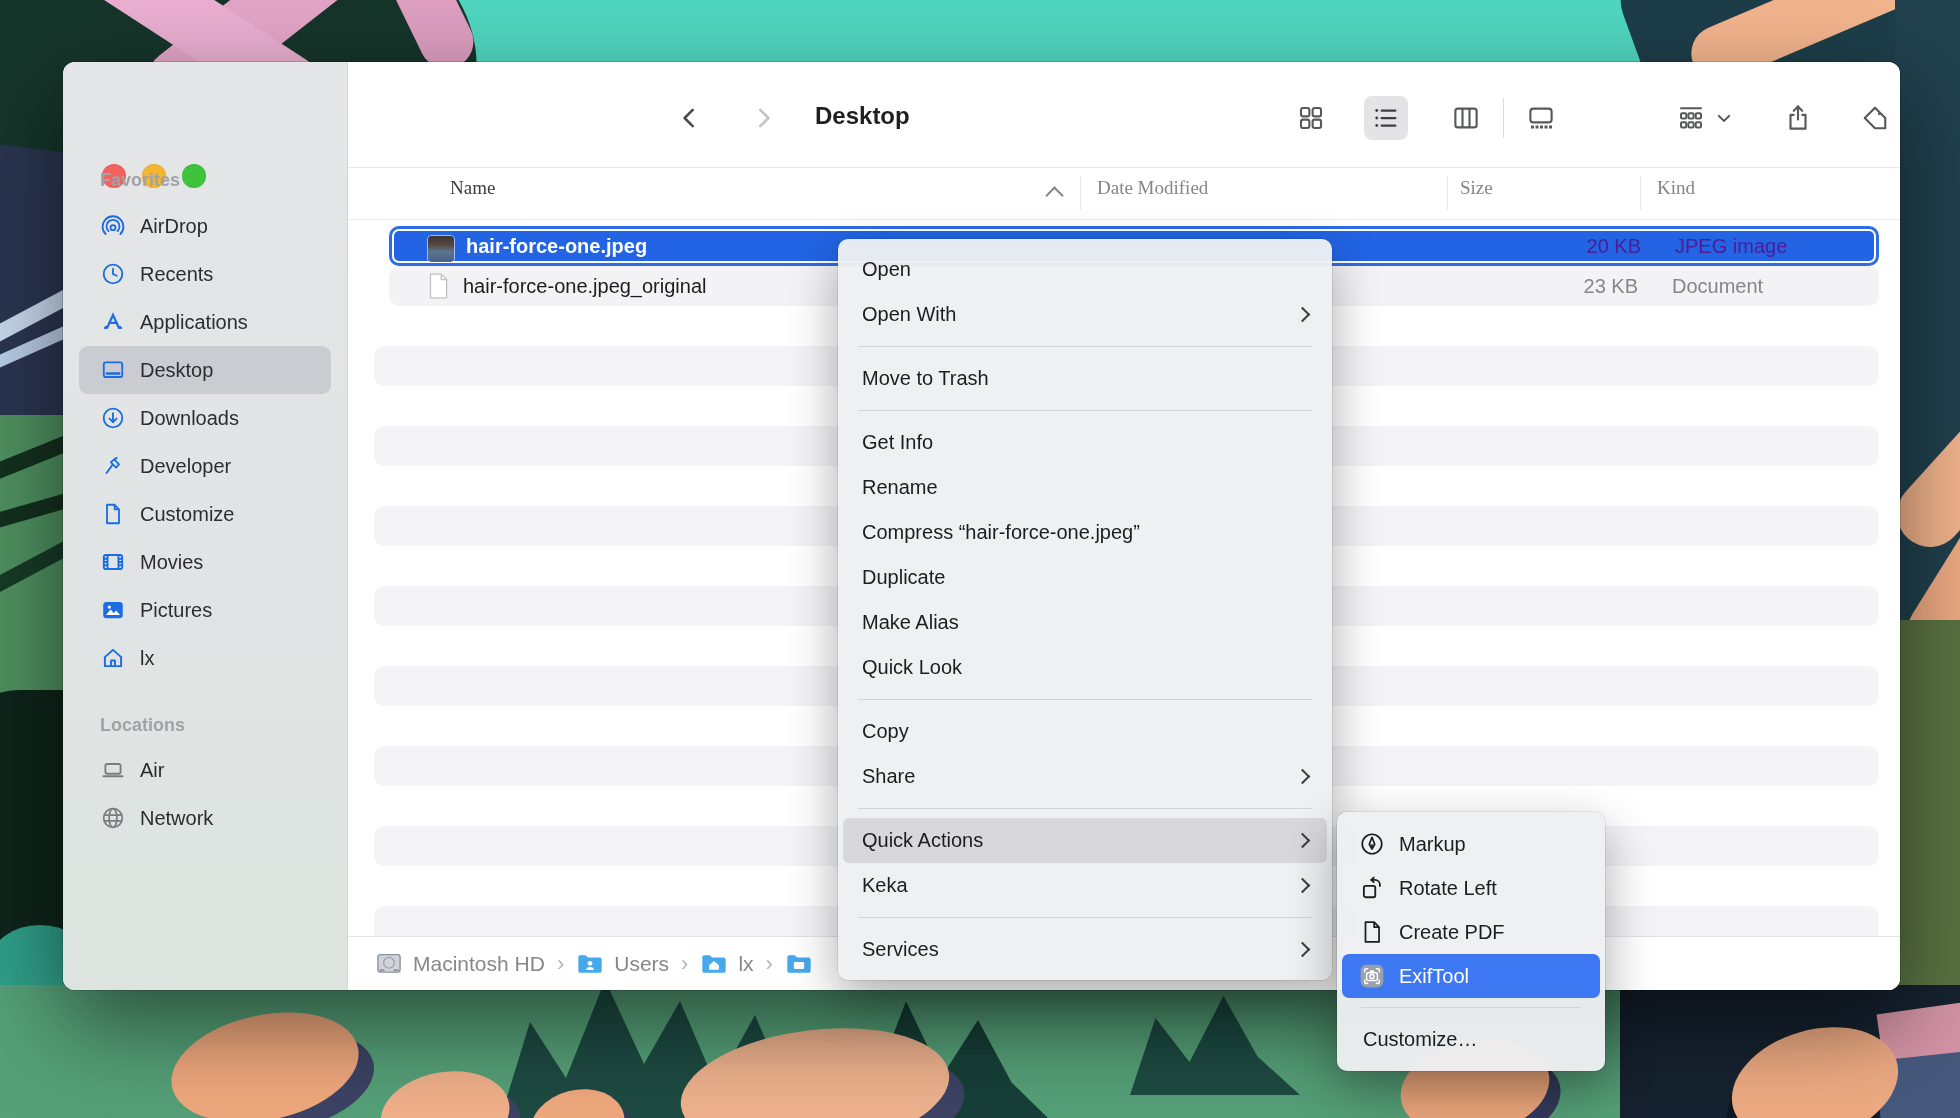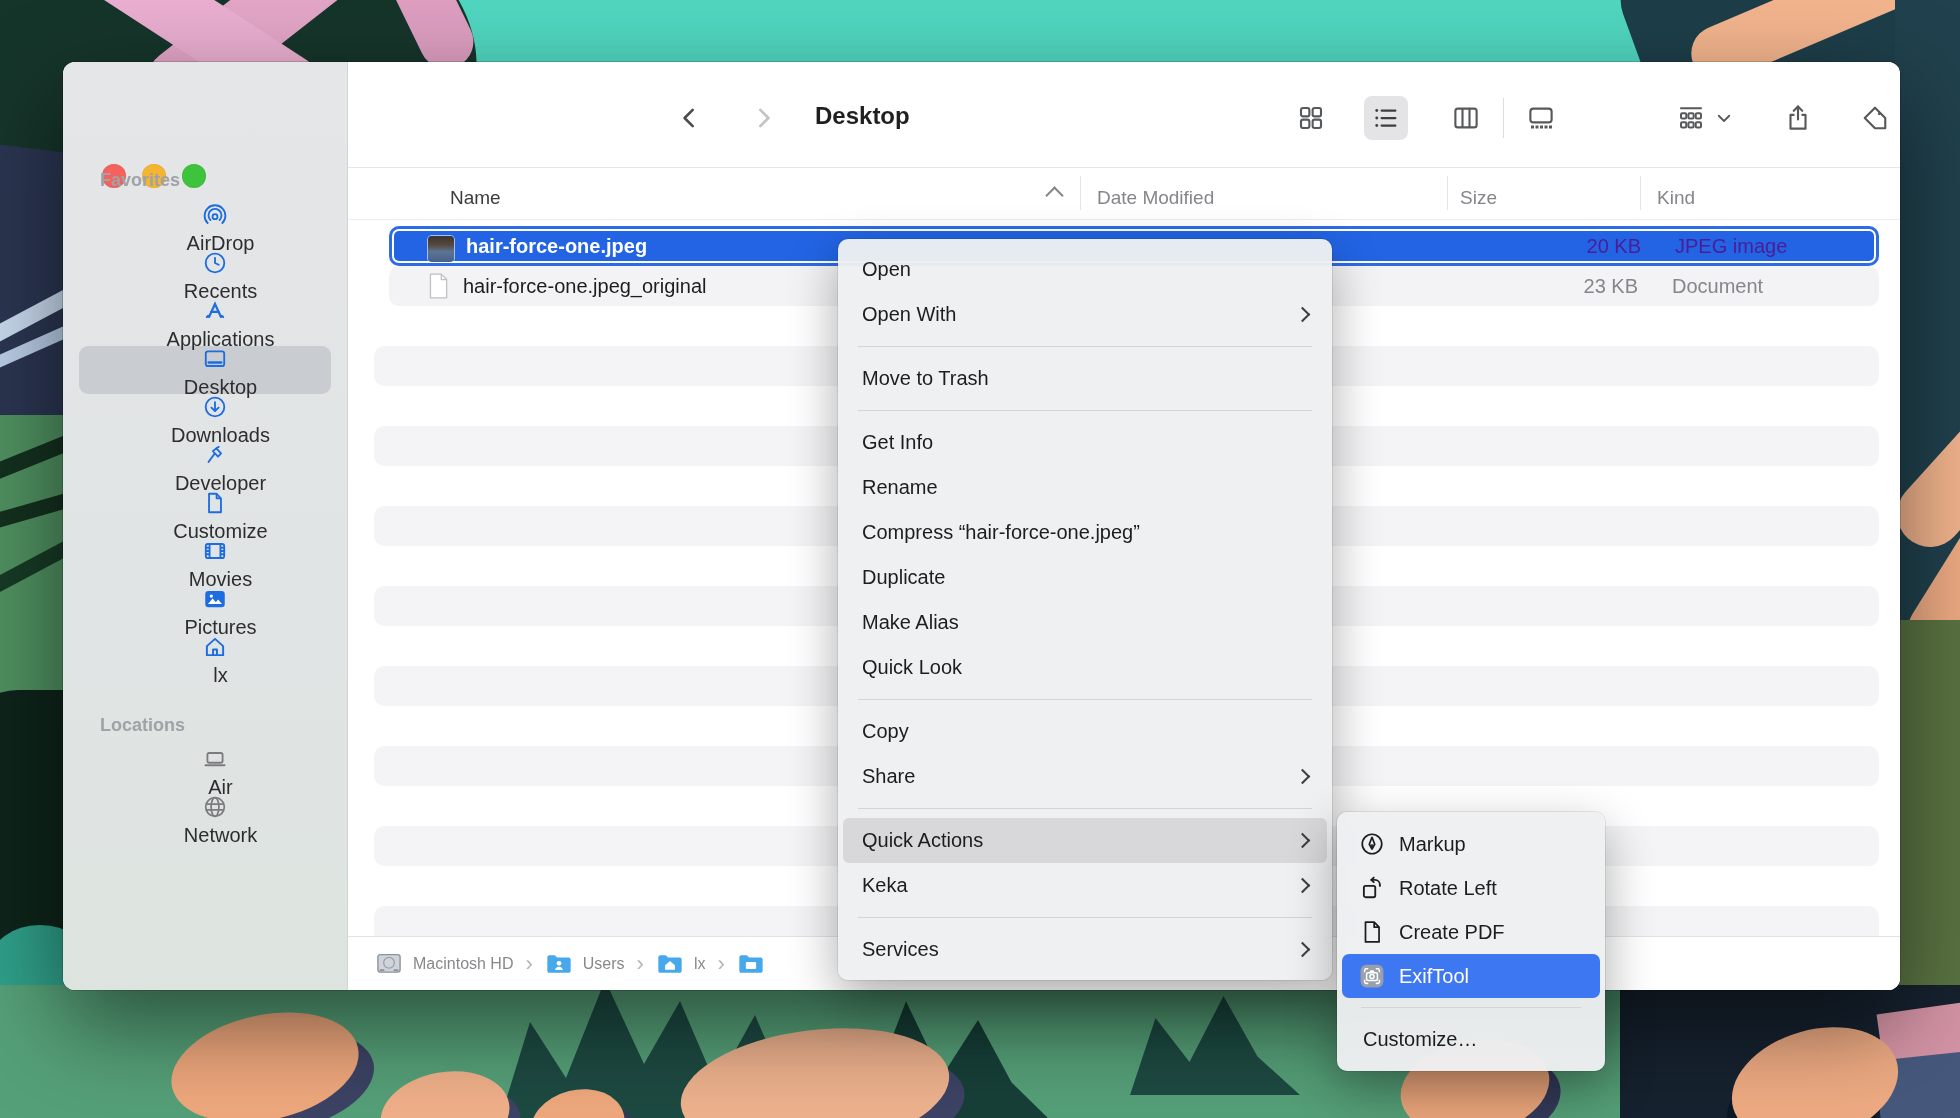--- a/index.html
+++ b/index.html
@@ -20,54 +20,54 @@
   }
   .sidebar{
     position:relative;width:285px;flex:0 0 285px;
     background:linear-gradient(180deg,#e4e6e8 0%,#e1e4e5 55%,#dde4df 100%);
     border-right:1px solid #d4d4d6;box-sizing:border-box;
   }
   .lights{position:absolute;top:102px;left:39px;display:flex;gap:16px;}
   .light{width:24px;height:24px;border-radius:50%;box-shadow:inset 0 0 1px rgba(0,0,0,.25);}
   .sec-head{position:absolute;left:37px;font-size:18px;font-weight:bold;color:#9fa2a7;}
   .side-list{position:absolute;left:16px;right:16px;}
-  .side-item{height:48px;display:flex;align-items:center;padding-left:19px;border-radius:9px;box-sizing:border-box;flex-direction:column;}
+  .side-item{height:48px;display:flex;align-items:center;padding-left:19px;border-radius:9px;box-sizing:border-box;}
   .side-item.sel{background:#c9cdd2;}
   .side-ico{width:30px;display:flex;justify-content:center;flex:0 0 30px;}
   .side-lbl{margin-left:12px;font-size:20px;color:#2d2d30;white-space:nowrap;}
   
   .main{position:relative;flex:1;background:#fff;}
   .toolbar{position:absolute;left:0;right:0;top:0;height:105px;border-bottom:1px solid #e6e6e8;}
   .tbtn{position:absolute;top:34px;width:44px;height:44px;display:flex;align-items:center;justify-content:center;border-radius:8px;}
   .tbtn.selbg{background:#e4e4e6;}
   .title{position:absolute;left:467px;top:40px;font-size:24px;font-weight:bold;color:#1f1f21;}
   .tdiv{position:absolute;top:36px;width:1px;height:40px;background:#dddddf;}
   
   .heads{position:absolute;left:0;right:0;top:105px;height:52px;border-bottom:1px solid #ececee;font-size:19px;}
-  .hlbl{position:absolute;top:20px;color:#85858a;}
+  .hlbl{position:absolute;top:10px;color:#85858a;font-family:Liberation Serif, serif;}
   .hdiv{position:absolute;top:9px;width:1px;height:34px;background:#e5e5e7;}
   .sort-chev{position:absolute;left:700px;top:22px;width:11px;height:11px;border-top:2px solid #85858a;border-right:2px solid #85858a;transform:rotate(-45deg);}
   
   .rows{position:absolute;left:0;right:0;top:157px;bottom:54px;overflow:hidden;}
   .stripe{position:absolute;left:26px;right:21px;height:40px;background:#f4f4f6;border-radius:10px;}
   .frow{position:absolute;left:41px;right:21px;height:40px;}
   .frow .cell-name{position:absolute;left:74px;top:0;height:100%;display:flex;align-items:center;font-size:20px;}
   .frow .thumb{position:absolute;left:36px;top:7px;width:26px;height:26px;border-radius:4px;}
   .frow .cell-size{position:absolute;left:1073px;width:176px;top:0;height:100%;display:flex;align-items:center;justify-content:flex-end;font-size:20px;}
   .frow .cell-kind{position:absolute;left:1283px;top:0;height:100%;display:flex;align-items:center;font-size:20px;}
   .row-sel{top:7px;border:3px solid #2e6be6;border-radius:10px;background:#fff;box-sizing:border-box;}
   .row-sel .fill{position:absolute;inset:2px;border-radius:5px;background:#2264e4;}
   .row-sel .cell-name{color:#fff;font-weight:bold;}
   .row-sel .cell-size,.row-sel .cell-kind{color:#4c1d95;}
   .row-plain{top:47px;background:#f3f3f5;border-radius:10px;}
   .row-plain .cell-name{color:#1d1d1f;}
   .row-plain .cell-size,.row-plain .cell-kind{color:#86868b;}
   
   .pathbar{position:absolute;left:0;right:0;bottom:0;height:54px;border-top:1px solid #e3e3e4;background:#fff;display:flex;align-items:center;padding-left:27px;box-sizing:border-box;}
-  .pseg{display:flex;align-items:center;font-size:16px;color:#88888c;}
+  .pseg{display:flex;align-items:center;font-size:21px;color:#88888c;}
   .pchev{color:#b5b5b8;font-size:22px;margin:0 12px;}
   .pico{margin-right:10px;display:flex;}
   
   .menu{
     position:absolute;z-index:30;background:rgba(238,239,241,.96);
     border-radius:10px;padding:8px 0;
     box-shadow:0 18px 50px rgba(0,0,0,.33),0 0 0 1px rgba(0,0,0,.08);
   }
   .mi{height:45px;display:flex;align-items:center;padding:0 24px;font-size:20px;color:#1d1d1f;box-sizing:border-box;}
   .mi .grow{flex:1;}

